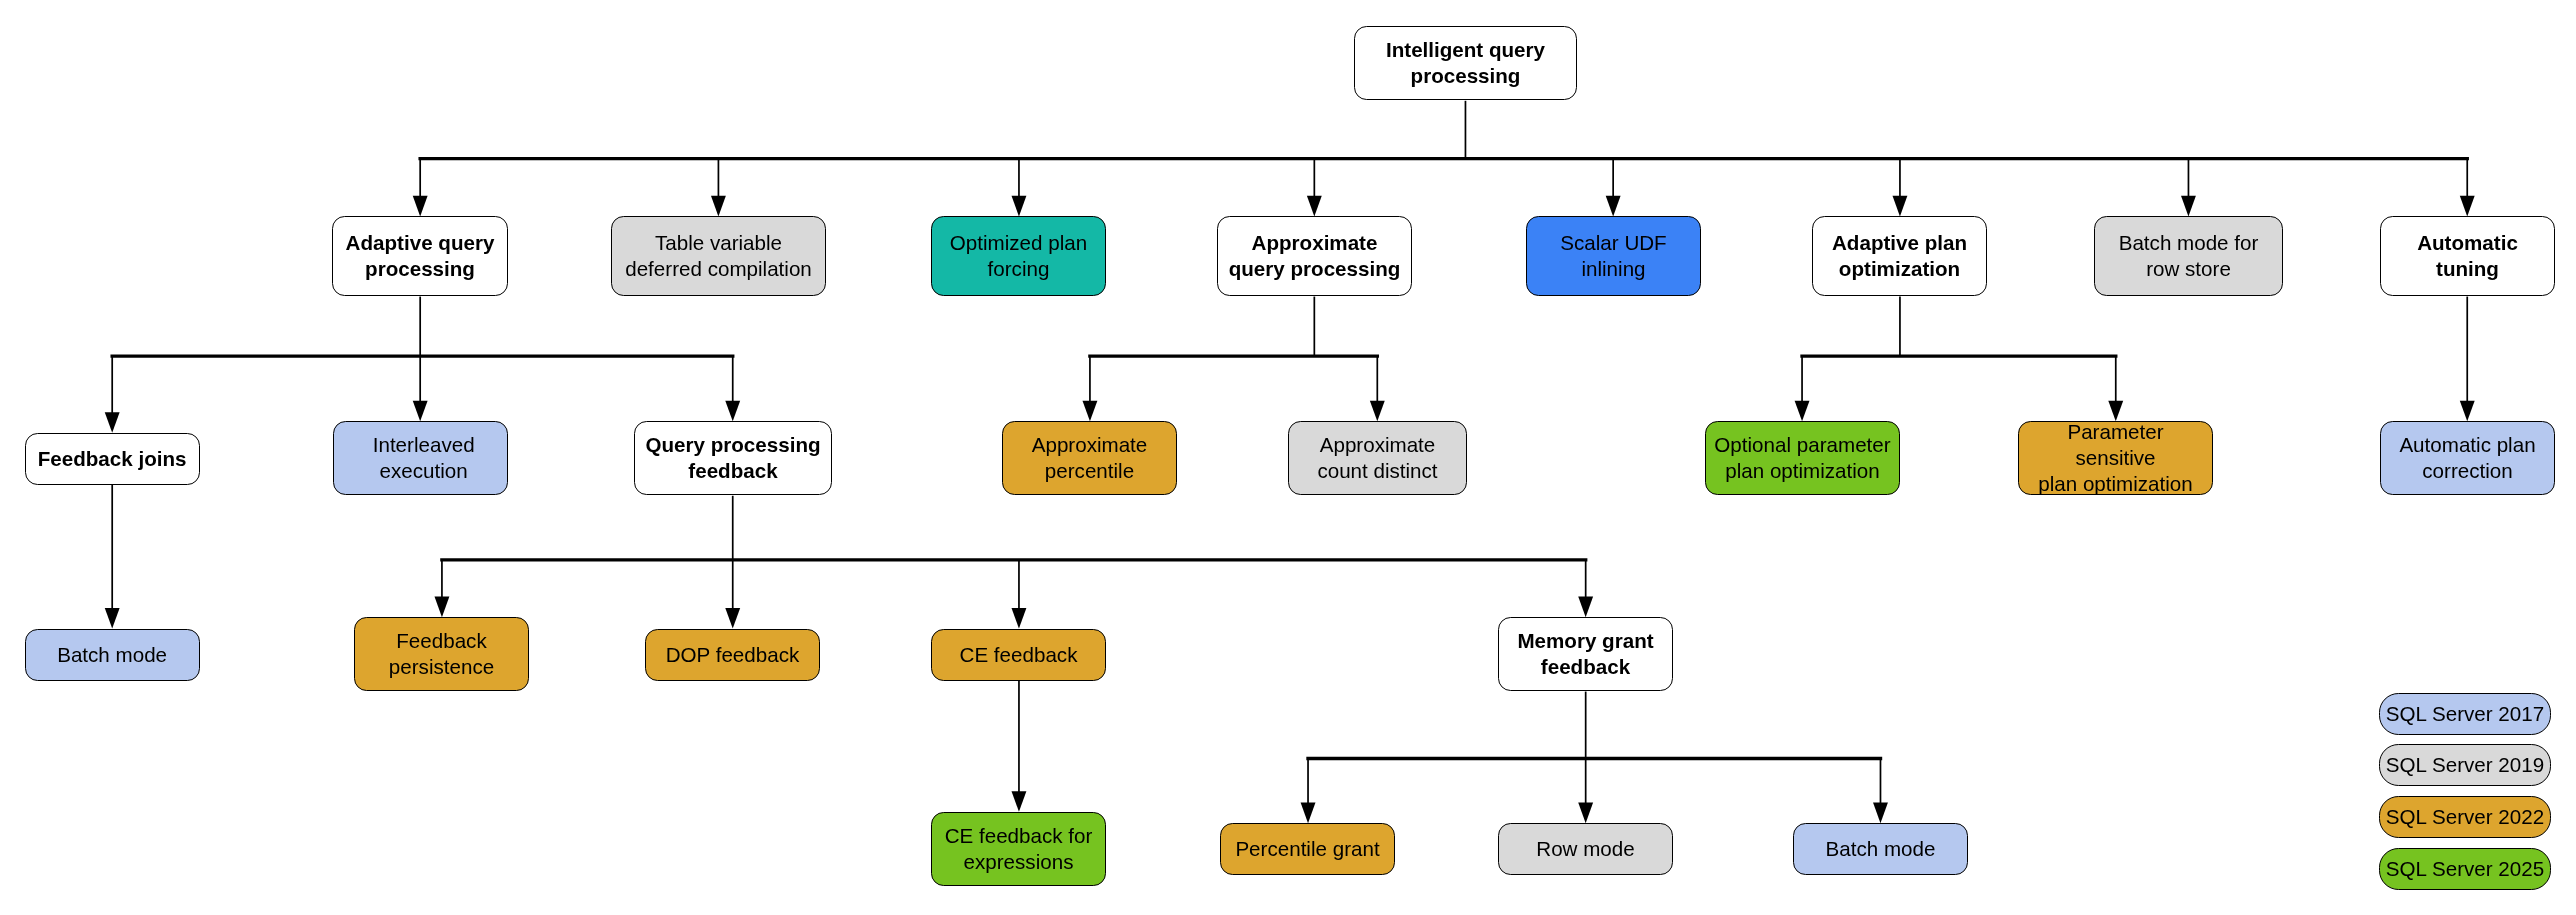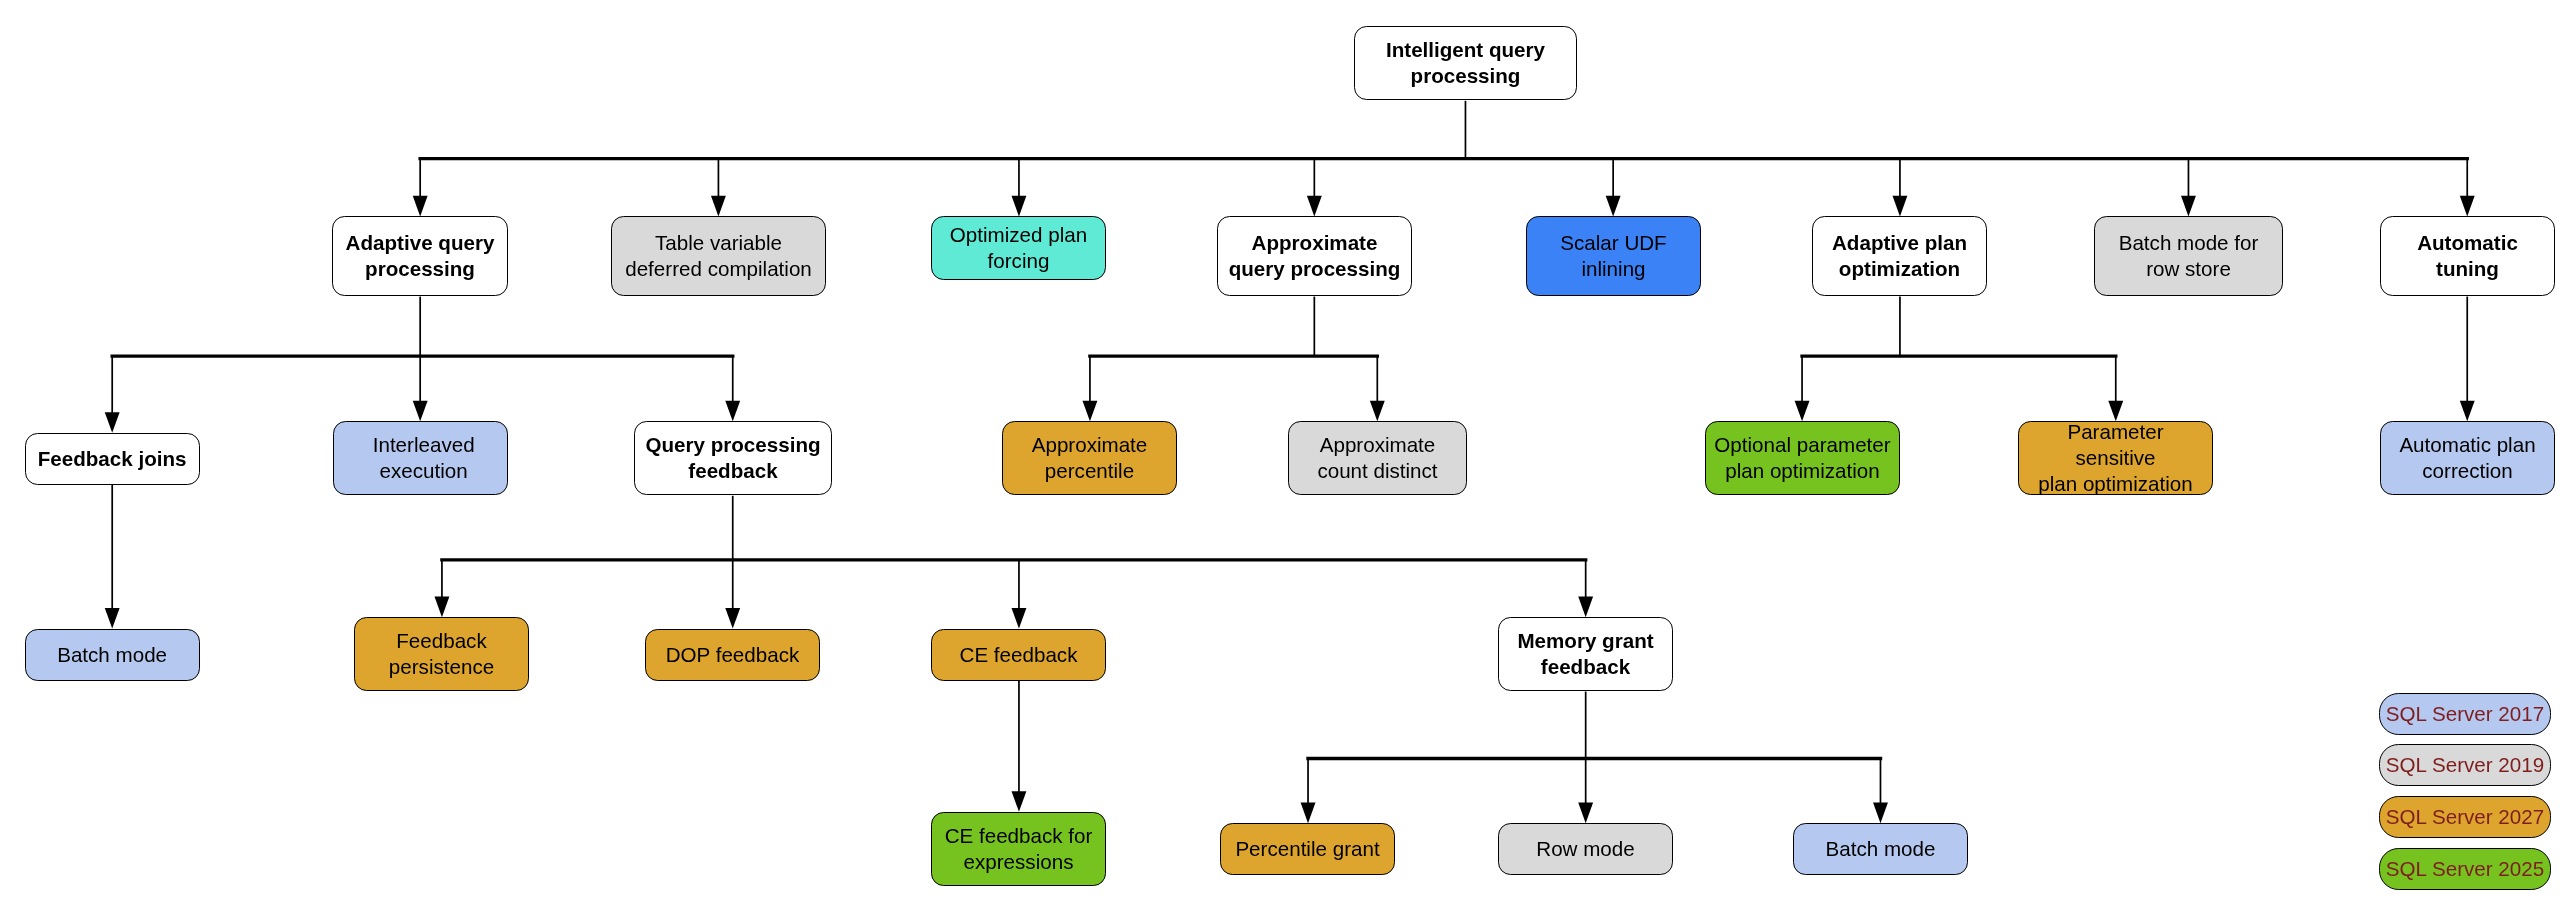--- a/index.html
+++ b/index.html
@@ -36,21 +36,21 @@
   .legend-box {
     position: absolute;
     box-sizing: border-box;
     border: 1.7px solid #000000;
     border-radius: 19.5px;
     display: flex;
     align-items: center;
     justify-content: center;
     text-align: left;
     font-size: 20.6px;
-    color: #7f1d1d;
+    color: #000000;
     white-space: nowrap;
   }
 </style>
 </head>
 <body>
 
 <div id="canvas">
   <svg id="edges-svg" viewBox="0 0 4500 1600" xmlns="http://www.w3.org/2000/svg">
       <line x1="2560" y1="176" x2="2560" y2="277" stroke="#000000" stroke-width="3"></line>
       <line x1="731" y1="277" x2="4313" y2="277" stroke="#000000" stroke-width="6"></line>
@@ -115,21 +115,21 @@
       <line x1="3285" y1="1325" x2="3285" y2="1410" stroke="#000000" stroke-width="3"></line>
       <polygon points="3272,1402 3298,1402 3285,1438" fill="#000000"></polygon>
     </svg>
   <div id="nodes-layer">
       <div class="node cat-white" style="left: 1354px; top: 26px; width: 223px; height: 74px; background: rgb(255, 255, 255);">Intelligent query
 processing</div>
       <div class="node cat-white" style="left: 332px; top: 216px; width: 176px; height: 80px; background: rgb(255, 255, 255);">Adaptive query
 processing</div>
       <div class="node cat-s2019" style="left: 611px; top: 216px; width: 215px; height: 80px; background: rgb(217, 217, 217);">Table variable
 deferred compilation</div>
-      <div class="node cat-s2022" style="left: 931px; top: 216px; width: 175px; height: 64px; background: #5eead4;">Optimized plan
+      <div class="node cat-s2022" style="left: 931px; top: 216px; width: 175px; height: 80px; background: #14b8a6;">Optimized plan
 forcing</div>
       <div class="node cat-white" style="left: 1217px; top: 216px; width: 195px; height: 80px; background: rgb(255, 255, 255);">Approximate
 query processing</div>
       <div class="node cat-s2019" style="left: 1526px; top: 216px; width: 175px; height: 80px; background: #3b82f6;">Scalar UDF
 inlining</div>
       <div class="node cat-white" style="left: 1812px; top: 216px; width: 175px; height: 80px; background: rgb(255, 255, 255);">Adaptive plan
 optimization</div>
       <div class="node cat-s2019" style="left: 2094px; top: 216px; width: 189px; height: 80px; background: rgb(217, 217, 217);">Batch mode for
 row store</div>
       <div class="node cat-white" style="left: 2380px; top: 216px; width: 175px; height: 80px; background: rgb(255, 255, 255);">Automatic
@@ -158,17 +158,17 @@
 feedback</div>
       <div class="node cat-s2025" style="left: 931px; top: 812px; width: 175px; height: 74px; background: rgb(118, 195, 32);">CE feedback for
 expressions</div>
       <div class="node cat-s2022" style="left: 1220px; top: 823px; width: 175px; height: 52px; background: rgb(221, 165, 46);">Percentile grant</div>
       <div class="node cat-s2019" style="left: 1498px; top: 823px; width: 175px; height: 52px; background: rgb(217, 217, 217);">Row mode</div>
       <div class="node cat-s2017" style="left: 1793px; top: 823px; width: 175px; height: 52px; background: rgb(181, 200, 239);">Batch mode</div>
     </div>
   <div id="legend-layer">
       <div class="legend-box" style="left: 2379px; top: 693px; width: 172px; height: 42px; background: rgb(181, 200, 239);">SQL Server 2017</div>
       <div class="legend-box" style="left: 2379px; top: 744px; width: 172px; height: 42px; background: rgb(217, 217, 217);">SQL Server 2019</div>
-      <div class="legend-box" style="left: 2379px; top: 796px; width: 172px; height: 42px; background: rgb(221, 165, 46);">SQL Server 2027</div>
+      <div class="legend-box" style="left: 2379px; top: 796px; width: 172px; height: 42px; background: rgb(221, 165, 46);">SQL Server 2022</div>
       <div class="legend-box" style="left: 2379px; top: 848px; width: 172px; height: 42px; background: rgb(118, 195, 32);">SQL Server 2025</div>
     </div>
 </div>
 
 
 </body></html>

